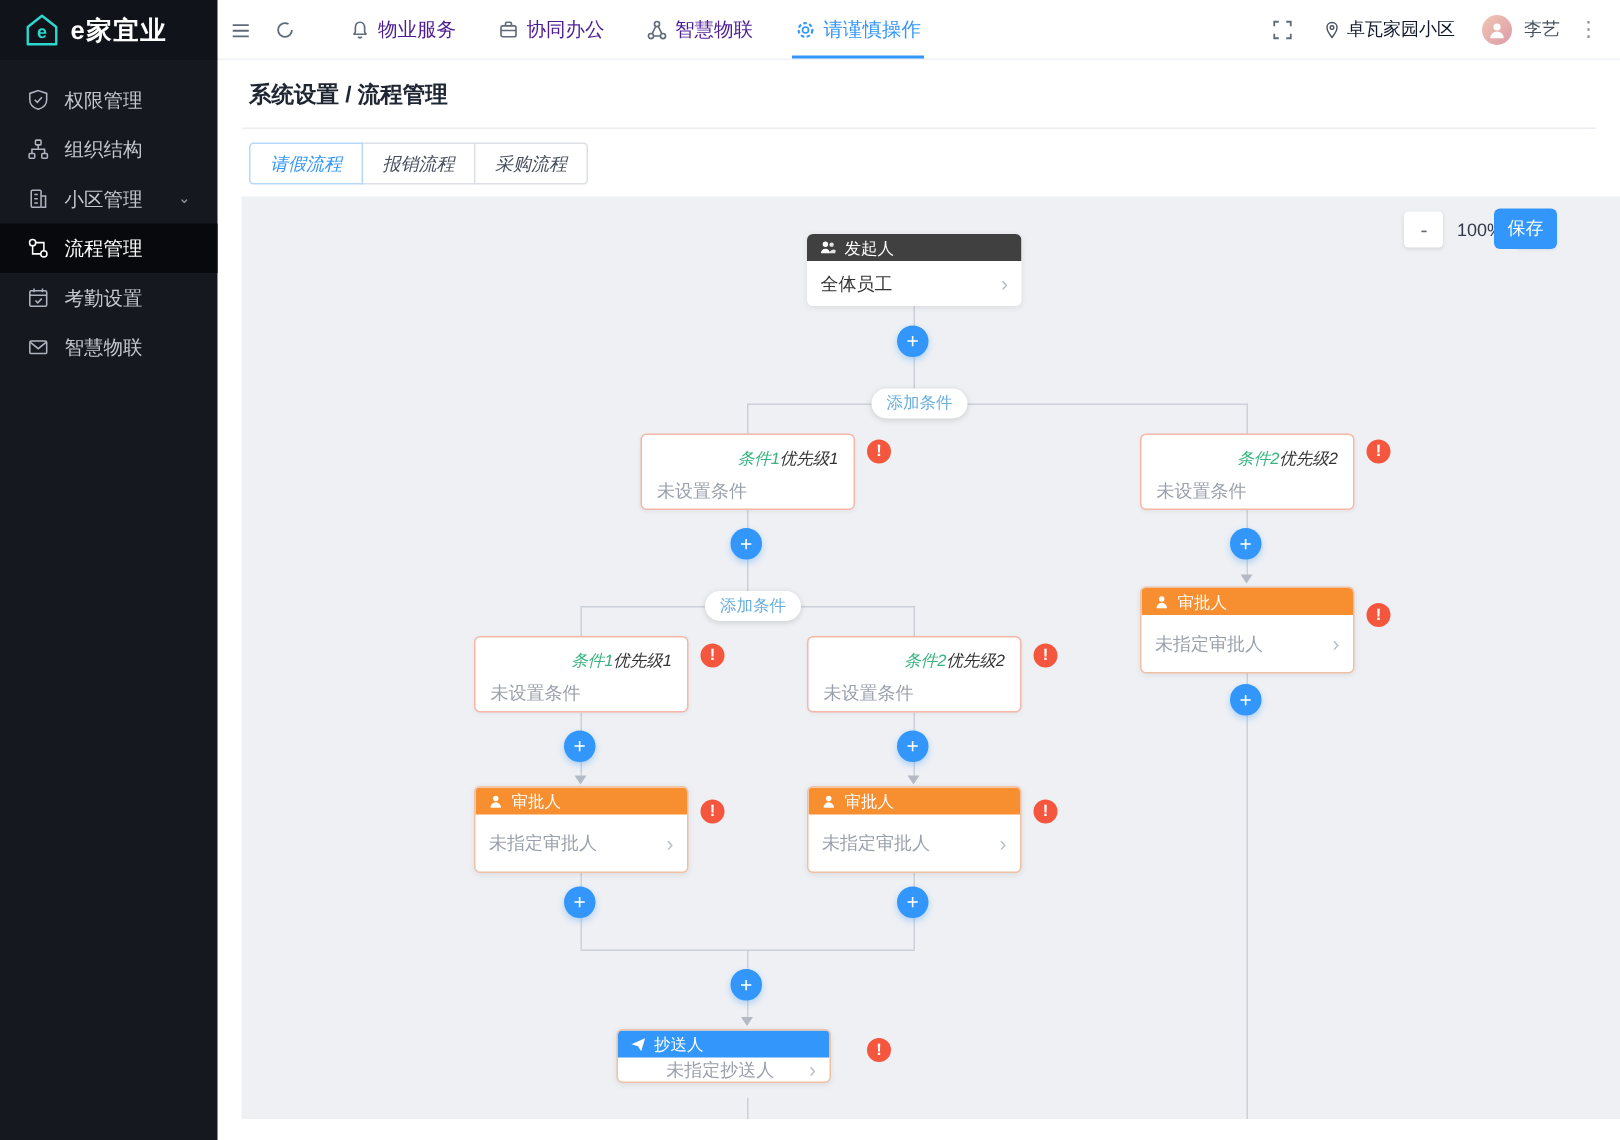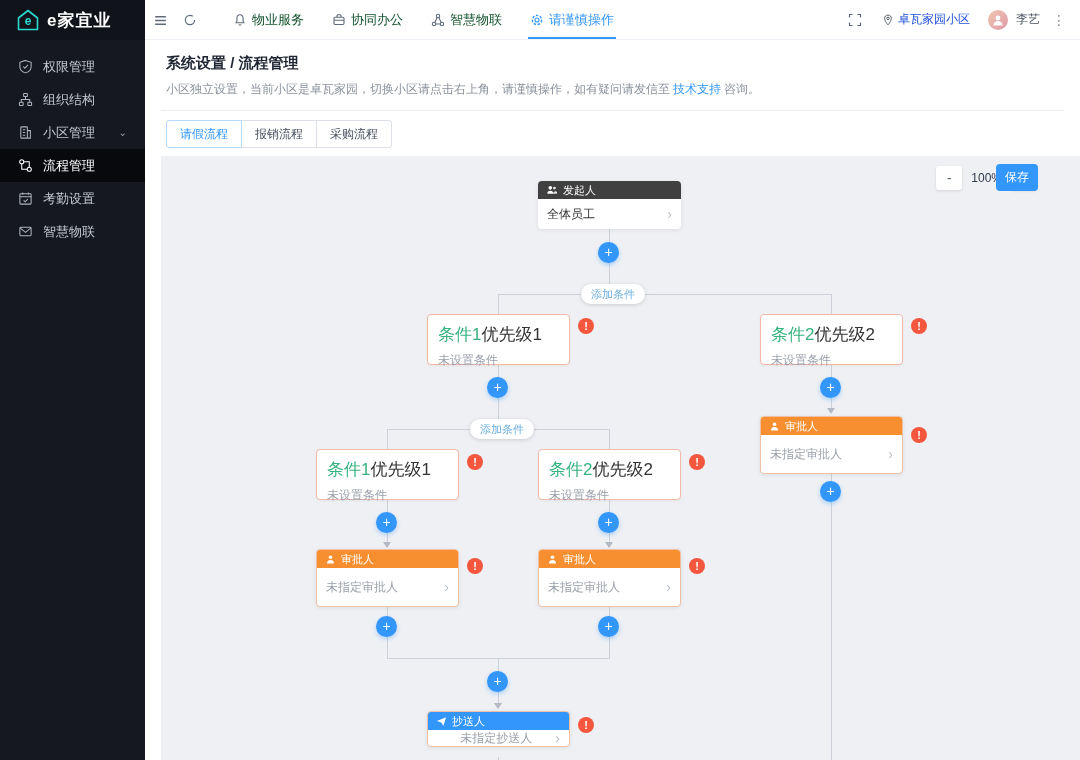--- a/index.html
+++ b/index.html
@@ -10,46 +10,46 @@
   
   .topbar { position:absolute; left:0; top:0; width:1080px; height:40px; background:#fff;
             border-bottom:1px solid #edf0f4; display:flex; align-items:stretch; z-index:30; }
   .logo { width:145px; height:40px; background:#10131a; display:flex; align-items:center; gap:7px;
           padding-left:16px; flex:none; }
   .logo-text { color:#fff; font-weight:bold; font-size:17px; letter-spacing:1px; }
   .tb-icon { display:flex; align-items:center; justify-content:center; width:30px; height:40px;
              color:#5f6b7a; cursor:pointer; flex:none; }
   .nav { display:flex; align-items:stretch; margin-left:14px; }
   .nav-item { position:relative; display:flex; align-items:center; gap:5px; padding:0 14px;
-              font-size:13px; color:#14532d; cursor:pointer; }
+              font-size:13px; color:#4c1d95; cursor:pointer; }
   .nav-item.active { color:#3296fa; }
   .nav-item.active::after { content:""; position:absolute; left:12px; right:12px; bottom:0; height:2px; background:#3296fa; }
   .tb-right { margin-left:auto; display:flex; align-items:center; padding-right:10px; gap:4px; }
-  .community { display:flex; align-items:center; gap:4px; font-size:12px; color:#1d4ed8; padding:0 8px; cursor:pointer; }
+  .community { display:flex; align-items:center; gap:4px; font-size:12px; color:#0f172a; padding:0 8px; cursor:pointer; }
   .avatar { width:20px; height:20px; border-radius:50%; background:linear-gradient(135deg,#f0c7b2,#dd9aa8);
             display:flex; align-items:center; justify-content:center; overflow:hidden; margin-left:6px; }
   .username { font-size:12px; color:#4a5260; padding:0 4px; }
   .more-dots { color:#8a919c; font-size:14px; width:22px; text-align:center; cursor:pointer; }
 
   
   .sidebar { position:absolute; left:0; top:40px; width:145px; height:720px; background:#15181f; padding-top:10px; z-index:20; }
   .side-item { height:33px; display:flex; align-items:center; gap:10px; padding:0 18px;
                color:#c3c8d1; font-size:13px; cursor:pointer; }
   .side-item .chev-down { margin-left:auto; font-size:10px; color:#9aa0ab; }
   .side-item.active { background:#07090d; color:#fff; }
   .side-icon { display:flex; color:#aeb4bf; }
   .side-item.active .side-icon { color:#fff; }
 
   
   .main { position:absolute; left:145px; top:40px; width:935px; height:720px; background:#fff; }
   .breadcrumb { padding:14px 0 0 21px; font-size:15px; font-weight:bold; color:#1f2633; }
   .notice { padding:8px 0 0 21px; font-size:12px; color:#8a919c; }
   .notice a { color:#3296fa; text-decoration:none; margin:0 3px; cursor:pointer; }
   .divider { margin:12px 16px 0 16px; border-bottom:1px solid #eaedf2; }
-  .tabs { display:flex; margin:9px 0 0 21px; }
+  .tabs { display:flex; margin:9px 0 0 21px;font-style:italic; }
   .tab { height:28px; line-height:26px; padding:0 13px; font-size:12px; color:#474f5e; background:#fff;
          border:1px solid #dcdfe6; margin-left:-1px; cursor:pointer; }
   .tab:first-child { margin-left:0; border-radius:3px 0 0 3px; }
   .tab:last-child { border-radius:0 3px 3px 0; }
   .tab.active { color:#3296fa; border-color:#b5d9fb; position:relative; z-index:2; }
 
   
   .canvas { position:relative; margin:8px 0 0 16px; width:919px; height:615px; background:#eef0f4; overflow:hidden; }
   .zoombar { position:absolute; right:43px; top:10px; display:flex; align-items:center; gap:9px; z-index:5; }
   .zbtn { width:26px; height:24px; background:#fff; border:none; border-radius:3px; color:#5f6b7a; font-size:14px;
@@ -79,21 +79,21 @@
   .head-cc { background:#3296fa; }
   .node-body { display:flex; align-items:center; padding:0 9px; font-size:12px; }
   .node-body .chev { margin-left:auto; color:#b8bec8; font-size:14px; }
   .body-initiator { height:30px; color:#333; }
   .body-approver { height:38px; color:#9aa0ab; }
   .body-cc { height:16px; color:#9aa0ab; }
   .body-cc .val { flex:1; text-align:center; }
   .node.bordered-warm { border:1px solid #f0c0a4; }
   .cond { position:absolute; width:143px; height:51px; background:#fff; border:1px solid #f5b7a8; border-radius:4px;
           padding:8px 10px; cursor:pointer; z-index:3; box-shadow:0 1px 3px rgba(0,0,0,.05); }
-  .cond-row { display:flex; justify-content:flex-start; font-size:17px; }
+  .cond-row { display:flex; justify-content:flex-end; font-size:11px;font-style:italic; }
   .cond-title { color:#36b37e; }
   .cond-pri { color:#333; }
   .cond-val { margin-top:6px; font-size:12px; color:#9aa0ab; }
 
   svg { display:block; }
 </style>
 </head>
 <body>
 
 <div class="app">
@@ -231,21 +231,20 @@
             <rect x="2" y="3.5" width="12" height="9" rx="1" fill="none" stroke="currentColor" stroke-width="1.1"></rect>
             <path d="M2.5 4.5 L8 9 L13.5 4.5" fill="none" stroke="currentColor" stroke-width="1.1"></path>
           </svg>
       </span>
       <span>智慧物联</span>
     </div>
   </div>
 
   <div class="main">
     <div class="breadcrumb">系统设置 / 流程管理</div>
-    <div class="notice"><span>小区独立设置，当前小区是卓瓦家园，切换小区请点击右上角，请谨慎操作，如有疑问请发信至</span><a>技术支持</a><span>咨询。</span></div>
     <div class="divider"></div>
 
     <div class="tabs">
       <div class="tab active">请假流程</div>
       <div class="tab">报销流程</div>
       <div class="tab">采购流程</div>
     </div>
 
     <div class="canvas">
 
@@ -382,21 +381,21 @@
             </svg>
           <span>审批人</span>
         </div>
         <div class="node-body body-approver">
           <span>未指定审批人</span>
           <span class="chev">›</span>
         </div>
       </div>
       <div class="err" style="left:750px;top:271px">!</div>
 
-      <div class="node bordered-warm" style="left:266px;top:555px">
+      <div class="node bordered-warm" style="left:250px;top:555px">
         <div class="node-head head-cc">
           <svg width="11" height="11" viewBox="0 0 14 14">
               <path d="M1.2 6.5 L12.8 1.5 L9.5 12.5 L6.8 8.2 Z M6.8 8.2 L12.8 1.5" fill="#fff"></path>
             </svg>
           <span>抄送人</span>
         </div>
         <div class="node-body body-cc">
           <span class="val">未指定抄送人</span>
           <span class="chev">›</span>
         </div>

